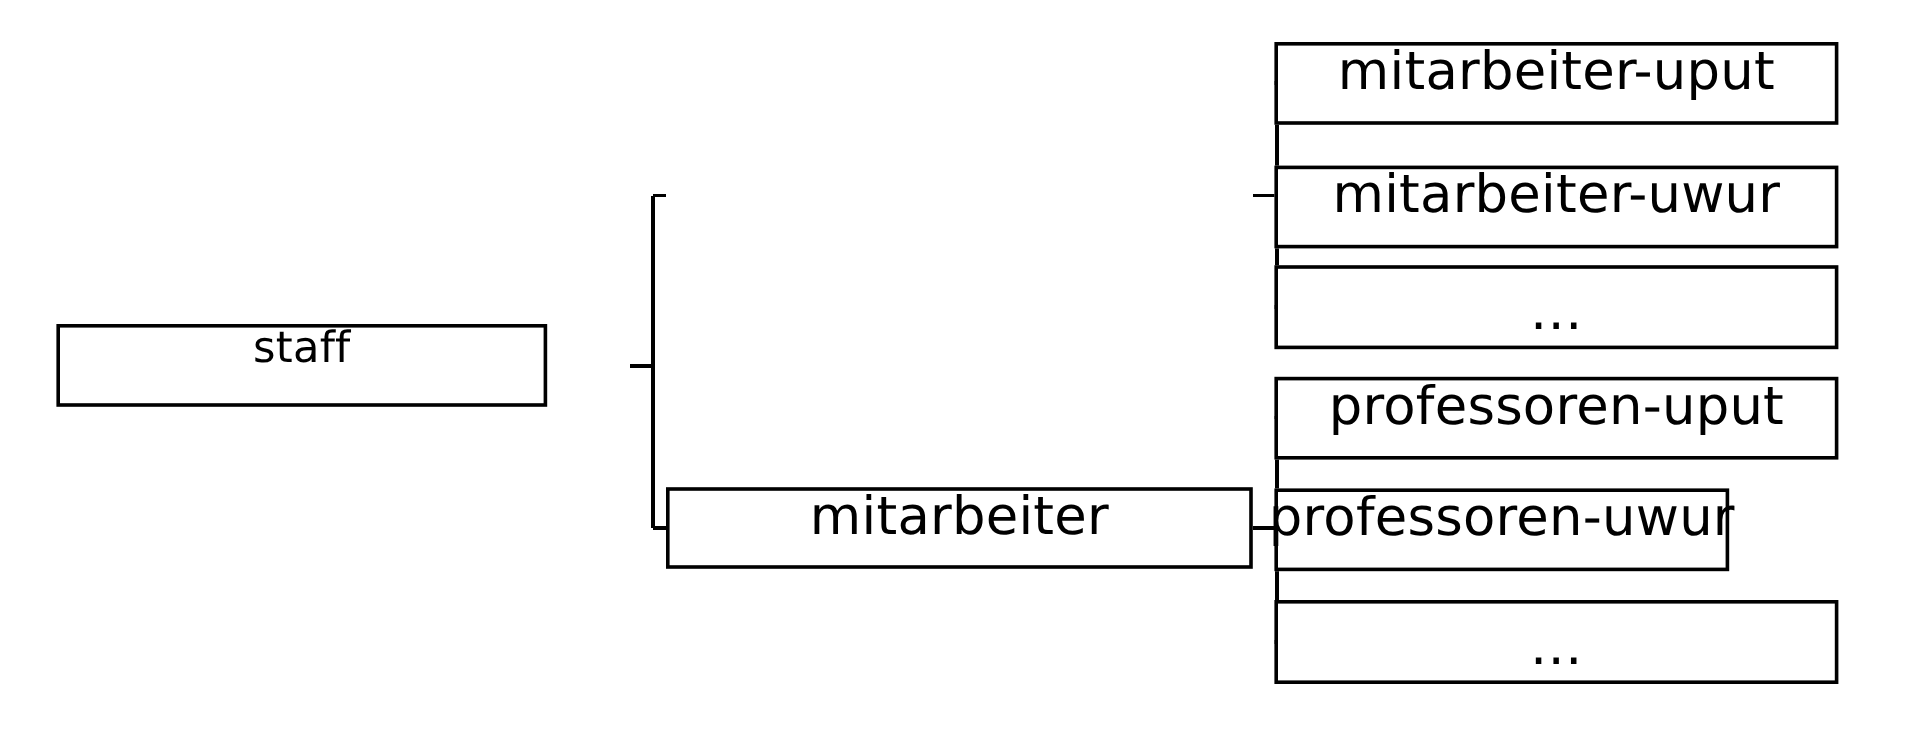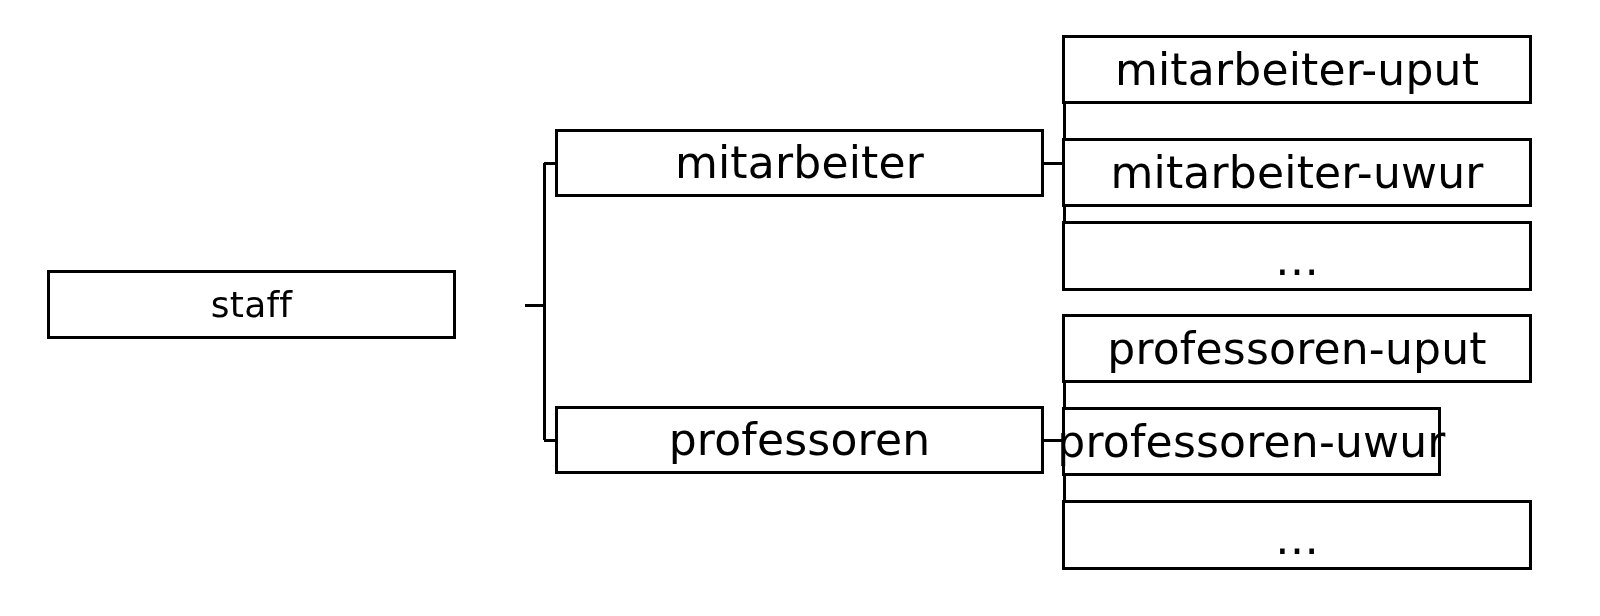--- a/index.html
+++ b/index.html
@@ -26,21 +26,20 @@
     width: 1600px;
     height: 616px;
     pointer-events: none;
   }
   .node {
     position: absolute;
     box-sizing: border-box;
     border: 3px solid #000000;
     background: #ffffff;
     display: flex;
-    align-items: center;
     justify-content: center;
     color: #000000;
     font-weight: 400;
     letter-spacing: 0.2px;
     line-height: 1;
   }
   .node .label {
     display: block;
     white-space: nowrap;
   }
@@ -141,25 +140,22 @@
       <path d="M 1064 348 H 1062"></path>
       <path d="M 1064 440 H 1062"></path>
       <path d="M 1064 535 H 1062"></path>
     </g>
   </svg>
 
   <div class="node" id="node-staff">
     <span class="label">staff</span>
   </div>
 
-  <div class="node" id="node-mitarbeiter">
+  <div class="node" id="node-professoren">
     <span class="label">mitarbeiter</span>
-  </div>
-  <div class="node" id="node-professoren">
-    <span class="label">professoren</span>
   </div>
 
   <div class="node" id="node-mitarbeiter-uput">
     <span class="label">mitarbeiter-uput</span>
   </div>
   <div class="node" id="node-mitarbeiter-uwur">
     <span class="label">mitarbeiter-uwur</span>
   </div>
   <div class="node" id="node-mitarbeiter-more">
     <span class="label">…</span>

